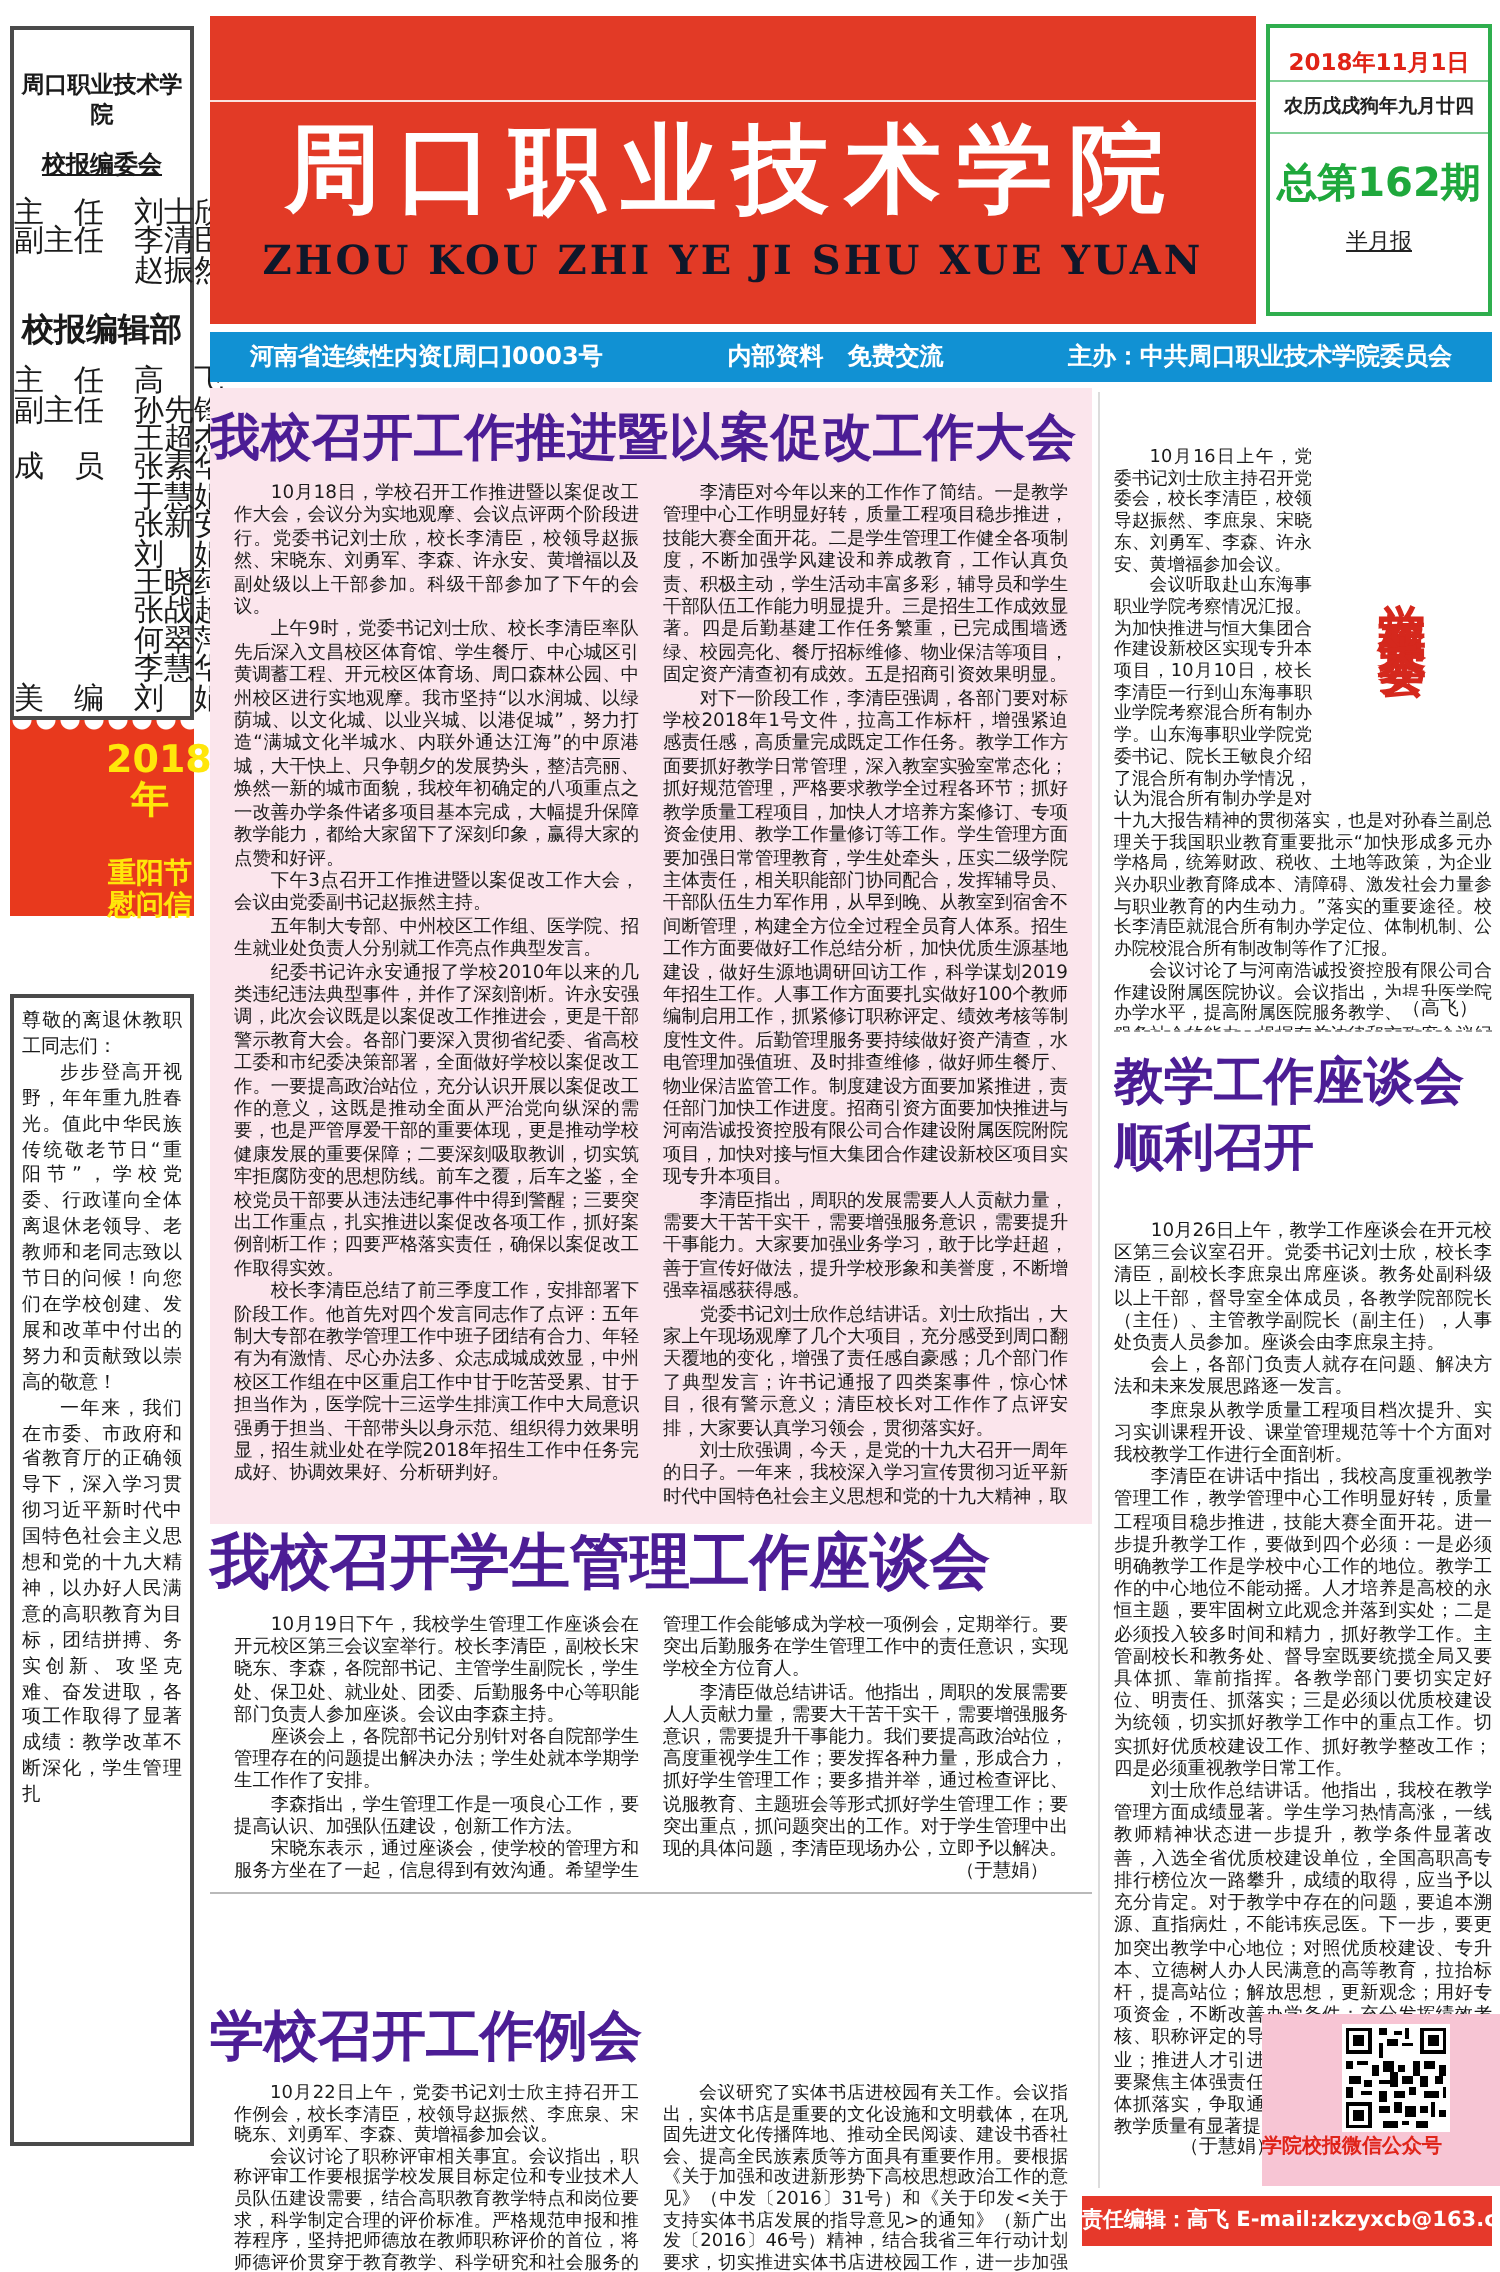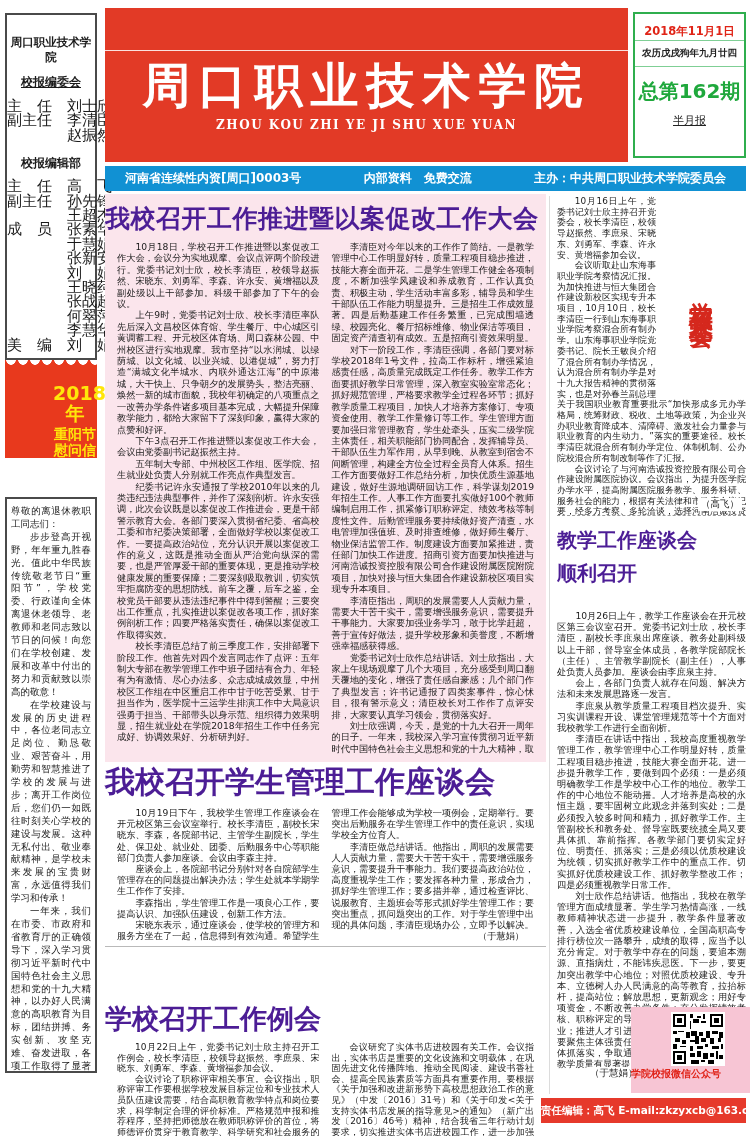--- a/index.html
+++ b/index.html
@@ -5,41 +5,41 @@
   html,body{margin:0;padding:0;background:#e9e9e9;}
   .page{position:relative;width:750px;height:1136px;background:#ffffff;margin:0 auto;overflow:hidden;
         font-family:"DejaVu Sans",sans-serif;color:#1a1a1a;}
   .abs{position:absolute;box-sizing:border-box;}
 
   
   .side-box{border:2px solid #4a4a4a;background:#fff;}
   .ed-box{left:5px;top:13px;width:92px;height:347px;text-align:center;padding-top:20px;}
   .ed-school{font-size:11.5px;font-weight:bold;letter-spacing:0;}
   .ed-title{font-size:12px;font-weight:bold;margin:9px 0 8px;text-decoration:underline;}
-  .ed-title2{font-size:12px;font-weight:bold;margin:13px 0 7px;}
+  .ed-title2{font-size:16px;font-weight:bold;margin:13px 0 7px;}
   .roster div{font-size:15px;line-height:14.4px;white-space:pre;}
   .banner{left:5px;top:360px;width:92px;height:98px;}
   .banner-scallop{height:10px;background-color:#e8391d;
     background-image:radial-gradient(circle at 6px 0px,#ffffff 4.5px,rgba(255,255,255,0) 5px);
     background-size:12px 10px;background-repeat:repeat-x;}
-  .banner-red{height:88px;background:#e8391d;text-align:center;display:flex;flex-direction:column;justify-content:flex-end;gap:3px;padding-left:48px;}
+  .banner-red{height:88px;background:#e8391d;text-align:center;display:flex;flex-direction:column;justify-content:space-between;gap:19px;padding-left:48px;}
   .banner-l1{color:#ffe60a;font-weight:bold;font-size:19px;line-height:20px;}
   .banner-l2{color:#ffe60a;font-weight:bold;font-size:14px;line-height:16px;}
   .letter-box{left:5px;top:497px;width:92px;height:576px;padding:6px 4px;overflow:hidden;
     font-size:9.5px;line-height:12.9px;text-align:justify;}
   .letter-box p{margin:0;text-indent:2em;}
   .letter-salut{text-indent:0 !important;}
 
   
   .masthead{left:105px;top:8px;width:523px;height:154px;background:#e23a26;text-align:center;overflow:hidden;}
   .mast-line{position:absolute;left:0;top:42px;width:100%;height:1px;background:rgba(255,255,255,.85);}
   .mast-title{margin-top:50px;color:#fff;font-family:"DejaVu Serif",serif;font-weight:bold;
     font-size:48px;line-height:54px;letter-spacing:8px;white-space:nowrap;}
-  .mast-pinyin{margin-top:6px;color:#ffffff;font-family:"DejaVu Serif",serif;font-weight:bold;
-    font-size:12px;letter-spacing:1.5px;white-space:nowrap;}
+  .mast-pinyin{margin-top:6px;color:#0f172a;font-family:"DejaVu Serif",serif;font-weight:bold;
+    font-size:20px;letter-spacing:1.5px;white-space:nowrap;}
 
   
   .issue-box{left:633px;top:12px;width:113px;height:146px;border:2px solid #2fae4e;background:#fff;text-align:center;}
   .issue-date{color:#e02316;font-weight:bold;font-size:11.5px;padding:10px 0 1px;border-bottom:1px solid #7fcf95;}
   .issue-lunar{color:#222;font-weight:bold;font-size:9.5px;padding:6px 0;border-bottom:1px solid #7fcf95;}
   .issue-no{color:#1fa83c;font-weight:bold;font-size:20px;padding:11px 0 4px;}
   .issue-freq{color:#222;font-size:11px;padding-top:4px;text-decoration:underline;}
 
   
   .info-bar{left:105px;top:166px;width:641px;height:25px;background:#1191d3;color:#fff;font-weight:bold;
@@ -69,26 +69,26 @@
   .rou-body{position:relative;margin:6px 12px 0;height:118px;column-count:2;font-size:9px;line-height:10.6px;}
   .rou-sig{position:absolute;right:14px;top:1054px;background:#fff;padding:0 2px;font-size:9.5px;}
 
   
   .vdiv{left:549px;top:196px;width:1px;height:898px;background:#dcdcdc;}
 
   
   .party-art{left:557px;top:196px;width:189px;height:320px;border-bottom:1px dashed #9a9a9a;overflow:hidden;}
   .v-headline{float:right;width:90px;height:200px;writing-mode:vertical-rl;text-orientation:upright;
     line-height:90px;text-align:center;font-size:24px;font-weight:bold;color:#d5281d;letter-spacing:4px;}
-  .party-body{font-size:8.9px;line-height:10.7px;text-align:justify;}
+  .party-body{font-size:8.9px;line-height:10.7px;text-align:justify;margin-top:28px;}
   .party-sig{position:absolute;right:4px;bottom:4px;background:#fff;padding:0 3px;font-size:9.5px;}
 
   
   .teach-art{left:557px;top:524px;width:189px;height:566px;overflow:hidden;}
-  .teach-art .headline{font-size:20px;line-height:33px;}
+  .teach-art .headline{font-size:25px;line-height:33px;}
   .teach-body{margin-top:20px;height:486px;font-size:9.2px;line-height:11.2px;text-align:justify;overflow:hidden;}
   .teach-sig{position:absolute;left:30px;bottom:10px;background:#fff;padding:0 3px;font-size:9.5px;}
 
   
   .qr-box{left:631px;top:1007px;width:133px;height:86px;background:#f7c5d4;z-index:5;}
   .qr-code{width:54px;height:54px;background:#fff;margin:5px auto 2px;display:block;}
   .qr-caption{color:#e0241a;font-weight:bold;font-size:10px;line-height:12px;}
 
   
   .footer-bar{left:541px;top:1098px;width:205px;height:25px;background:#e6392b;color:#fff;
@@ -127,21 +127,21 @@
   <div class="abs banner">
     <div class="banner-scallop"></div>
     <div class="banner-red">
       <div class="banner-l1">2018年</div>
       <div class="banner-l2">重阳节慰问信</div>
     </div>
   </div>
 
   <div class="abs side-box letter-box">
     <p class="letter-salut">尊敬的离退休教职工同志们：</p>
-    <span><p>步步登高开视野，年年重九胜春光。值此中华民族传统敬老节日“重阳节”，学校党委、行政谨向全体离退休老领导、老教师和老同志致以节日的问候！向您们在学校创建、发展和改革中付出的努力和贡献致以崇高的敬意！</p><p>在学校建设与发展的历史进程中，各位老同志立足岗位、勤恳敬业、艰苦奋斗，用勤劳和智慧推进了学校的发展与进步；离开工作岗位后，您们仍一如既往时刻关心学校的建设与发展。这种无私付出、敬业奉献精神，是学校未来发展的宝贵财富，永远值得我们学习和传承！</p><p>一年来，我们在市委、市政府和省教育厅的正确领导下，深入学习贯彻习近平新时代中国特色社会主义思想和党的十九大精神，以办好人民满意的高职教育为目标，团结拼搏、务实创新、攻坚克难、奋发进取，各项工作取得了显著成绩：教学改革不断深化，学生管理扎</p></span>
+    <span><p>步步登高开视野，年年重九胜春光。值此中华民族传统敬老节日“重阳节”，学校党委、行政谨向全体离退休老领导、老教师和老同志致以节日的问候！向您们在学校创建、发展和改革中付出的努力和贡献致以崇高的敬意！</p><p>一年来，我们在市委、市政府和省教育厅的正确领导下，深入学习贯彻习近平新时代中国特色社会主义思想和党的十九大精神，以办好人民满意的高职教育为目标，团结拼搏、务实创新、攻坚克难、奋发进取，各项工作取得了显著成绩：教学改革不断深化，学生管理扎</p></span>
   </div>
 
   <div class="abs masthead">
     <div class="mast-line"></div>
     <div class="mast-title">周口职业技术学院</div>
     <div class="mast-pinyin">ZHOU KOU ZHI YE JI SHU XUE YUAN</div>
   </div>
 
   <div class="abs issue-box">
     <div class="issue-date">2018年11月1日</div>

